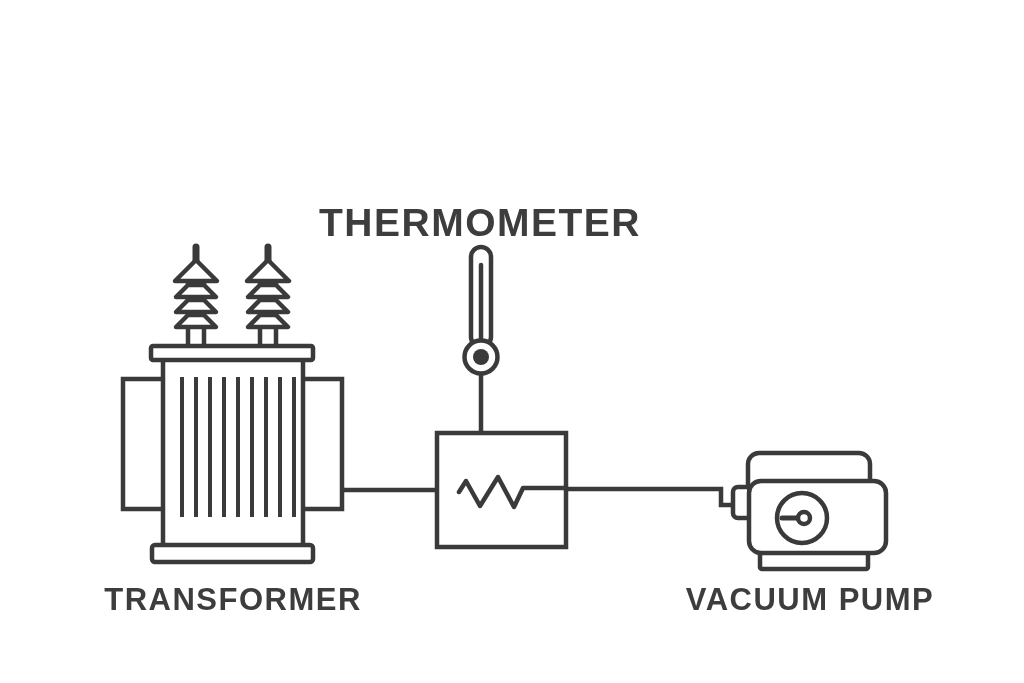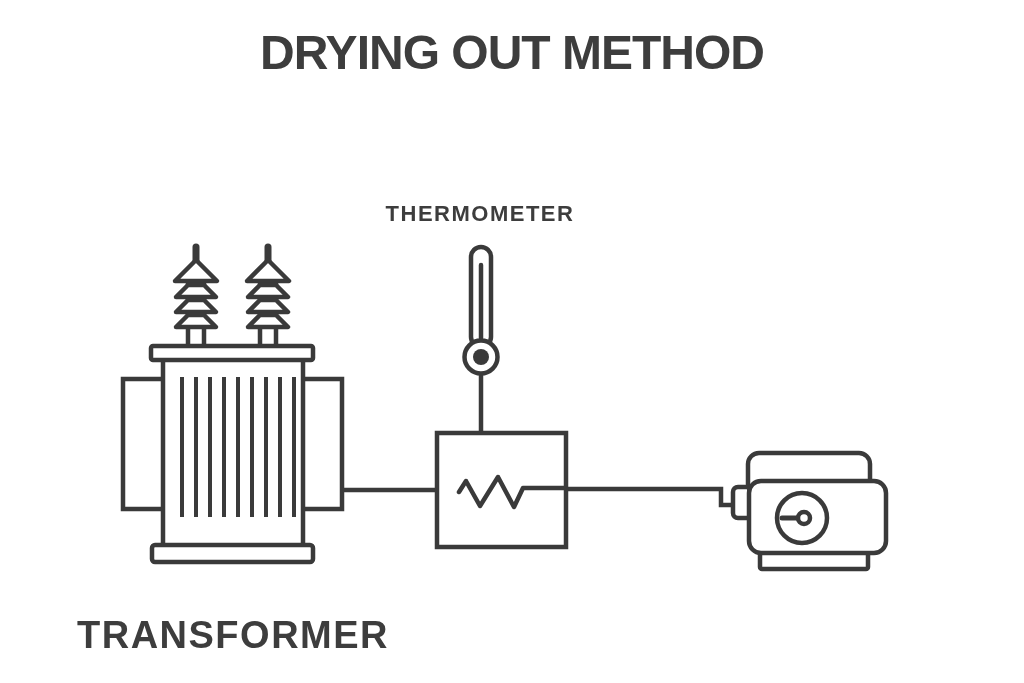--- a/index.html
+++ b/index.html
@@ -33,27 +33,27 @@
     left: 0;
     width: 100%;
     text-align: center;
     font-weight: bold;
     font-size: 48px;
     line-height: 50px;
     letter-spacing: -1px;
     color: var(--text, #3d3d3d);
   }
   .component-label {
-    top: 614px;
-    font-size: 38px;
+    top: 582px;
+    font-size: 31px;
     letter-spacing: 1.5px;
   }
   .thermo-label {
     top: 201px;
-    font-size: 22px;
+    font-size: 39px;
     letter-spacing: 1.5px;
   }
 </style>
 </head>
 <body>
 
 <div class="canvas">
 
   <svg class="art" viewBox="0 0 1024 683" xmlns="http://www.w3.org/2000/svg">
     <g stroke="currentColor" stroke-width="4.5" fill="none">
@@ -122,22 +122,22 @@
         <rect x="748" y="453" width="122" height="42" rx="11" fill="#ffffff"></rect>
         <rect x="749" y="481" width="137" height="72" rx="12" fill="#ffffff"></rect>
         <circle cx="802" cy="518" r="25" fill="#ffffff"></circle>
         <line x1="782" y1="518" x2="799" y2="518" stroke-width="5" stroke-linecap="round"></line>
         <circle cx="804" cy="518" r="6" fill="#ffffff"></circle>
       </g>
     </g>
   </svg>
 
   <div class="title">
-    <div>DRYING OUT METHOD</div>
   </div>
 
   <div class="txt thermo-label" style="left:480px;">THERMOMETER</div>
 
   <div class="txt component-label" style="left:233px;">TRANSFORMER</div>
 
 
+  <div class="txt component-label" style="left:810px;">VACUUM PUMP</div>
 
 </div>
 
 </body></html>

